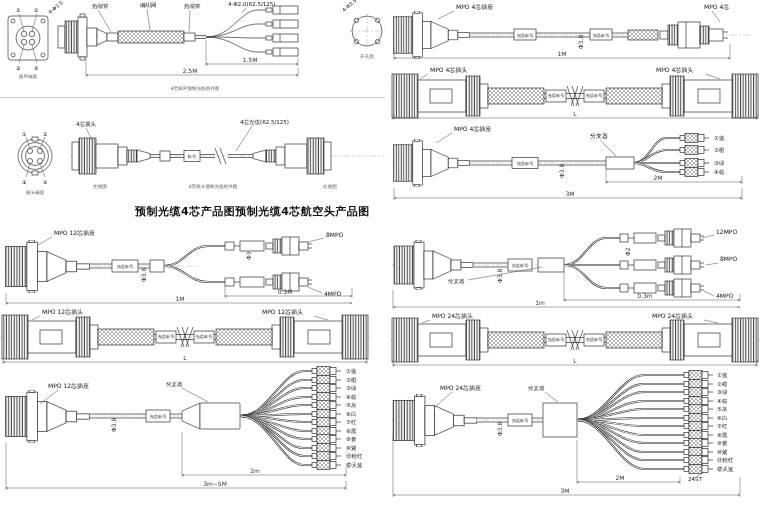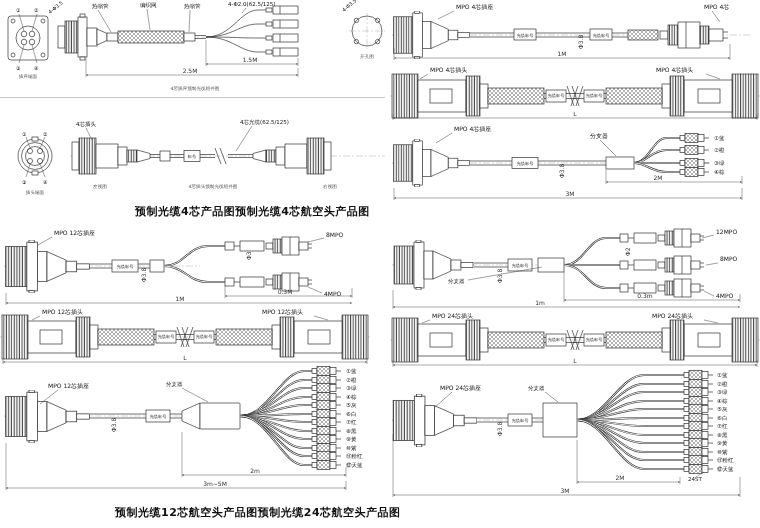--- a/index.html
+++ b/index.html
@@ -635,15 +635,14 @@
     <text class="td" x="230" y="109.5" text-anchor="middle">2M</text>
     <text class="t55" x="298" y="111">24ST</text>
     <path class="ld" d="M306,107 L314,102"></path>
     <line class="dm" x1="3" y1="64" x2="3" y2="127"></line>
     <line class="dm" x1="350" y1="107" x2="350" y2="127"></line>
     <line class="dm" x1="3" y1="125" x2="350" y2="125" marker-start="url(#arw)" marker-end="url(#arw)"></line>
     <text class="td" x="175" y="122.5" text-anchor="middle">3M</text>
   </g>
 </svg>
 
-<div class="caption" style="left:115px;top:505px">预制光缆12芯航空头产品图预制光缆24芯航空头产品图</div>
 
 </div>
 
 </body></html>

